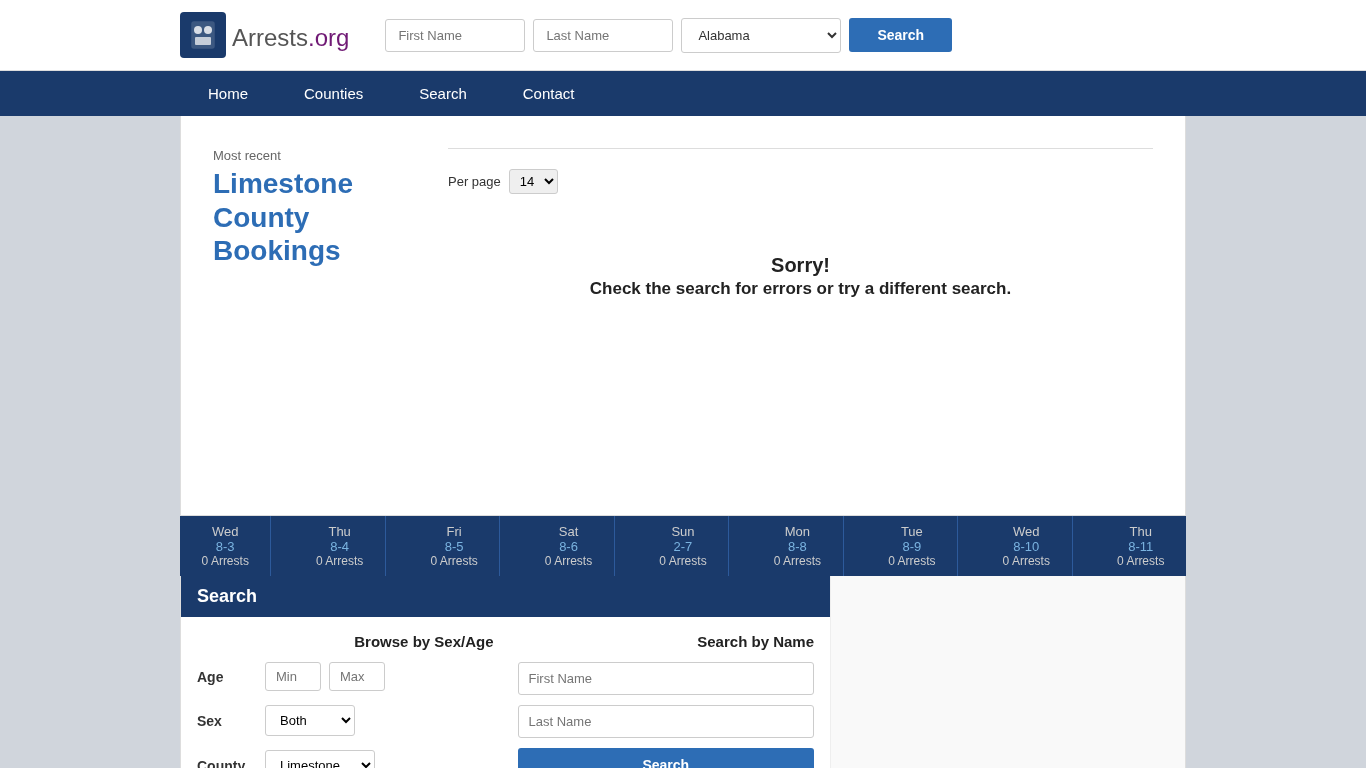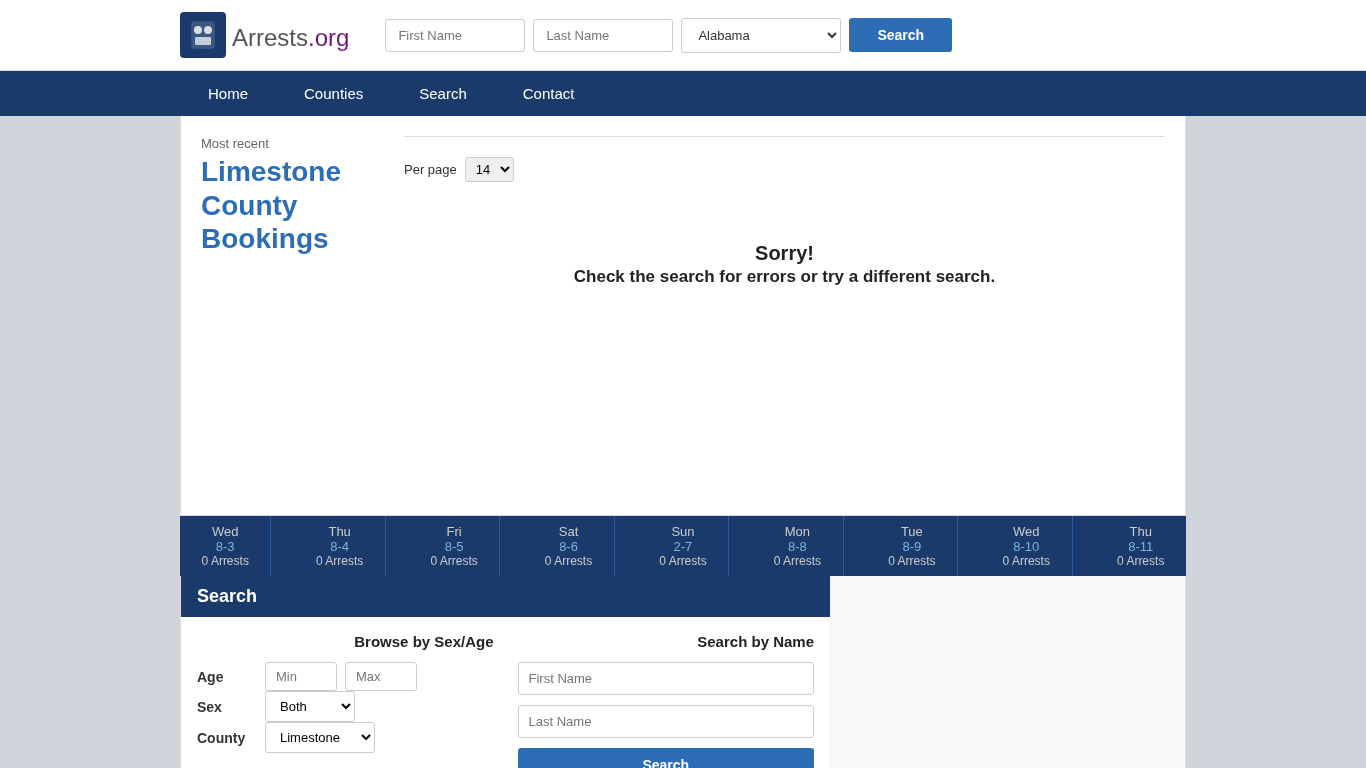--- a/index.html
+++ b/index.html
@@ -105,22 +105,22 @@
     .main-content {
       margin: 0 180px;
       background: white;
       min-height: 400px;
       border: 1px solid #ddd;
       border-top: none;
     }
 
     .content-layout {
       display: flex;
-      padding: 20px;
-      gap: 3px;
+      padding: 32px;
+      gap: 35px;
     }
 
     .sidebar {
       width: 200px;
       flex-shrink: 0;
     }
     .most-recent-label {
       color: #666;
       font-size: 13px;
       margin-bottom: 4px;
@@ -243,34 +243,35 @@
     .browse-section h3, .name-search-section h3 {
       font-size: 15px;
       font-weight: bold;
       color: #222;
       margin-bottom: 12px;
       text-align: right;
     }
     .form-row {
       display: flex;
       align-items: center;
+      margin-bottom: 14px;
       gap: 8px;
     }
     .form-label {
       width: 60px;
       font-size: 14px;
       color: #333;
       font-weight: bold;
     }
     .form-row input[type="text"] {
       border: 1px solid #ccc;
       padding: 6px 10px;
       border-radius: 3px;
       font-size: 13px;
-      width: 72px;
+      width: 56px;
       color: #999;
     }
     .form-row select {
       border: 1px solid #ccc;
       padding: 6px 10px;
       border-radius: 3px;
       font-size: 13px;
       width: 90px;
       background: white;
     }

